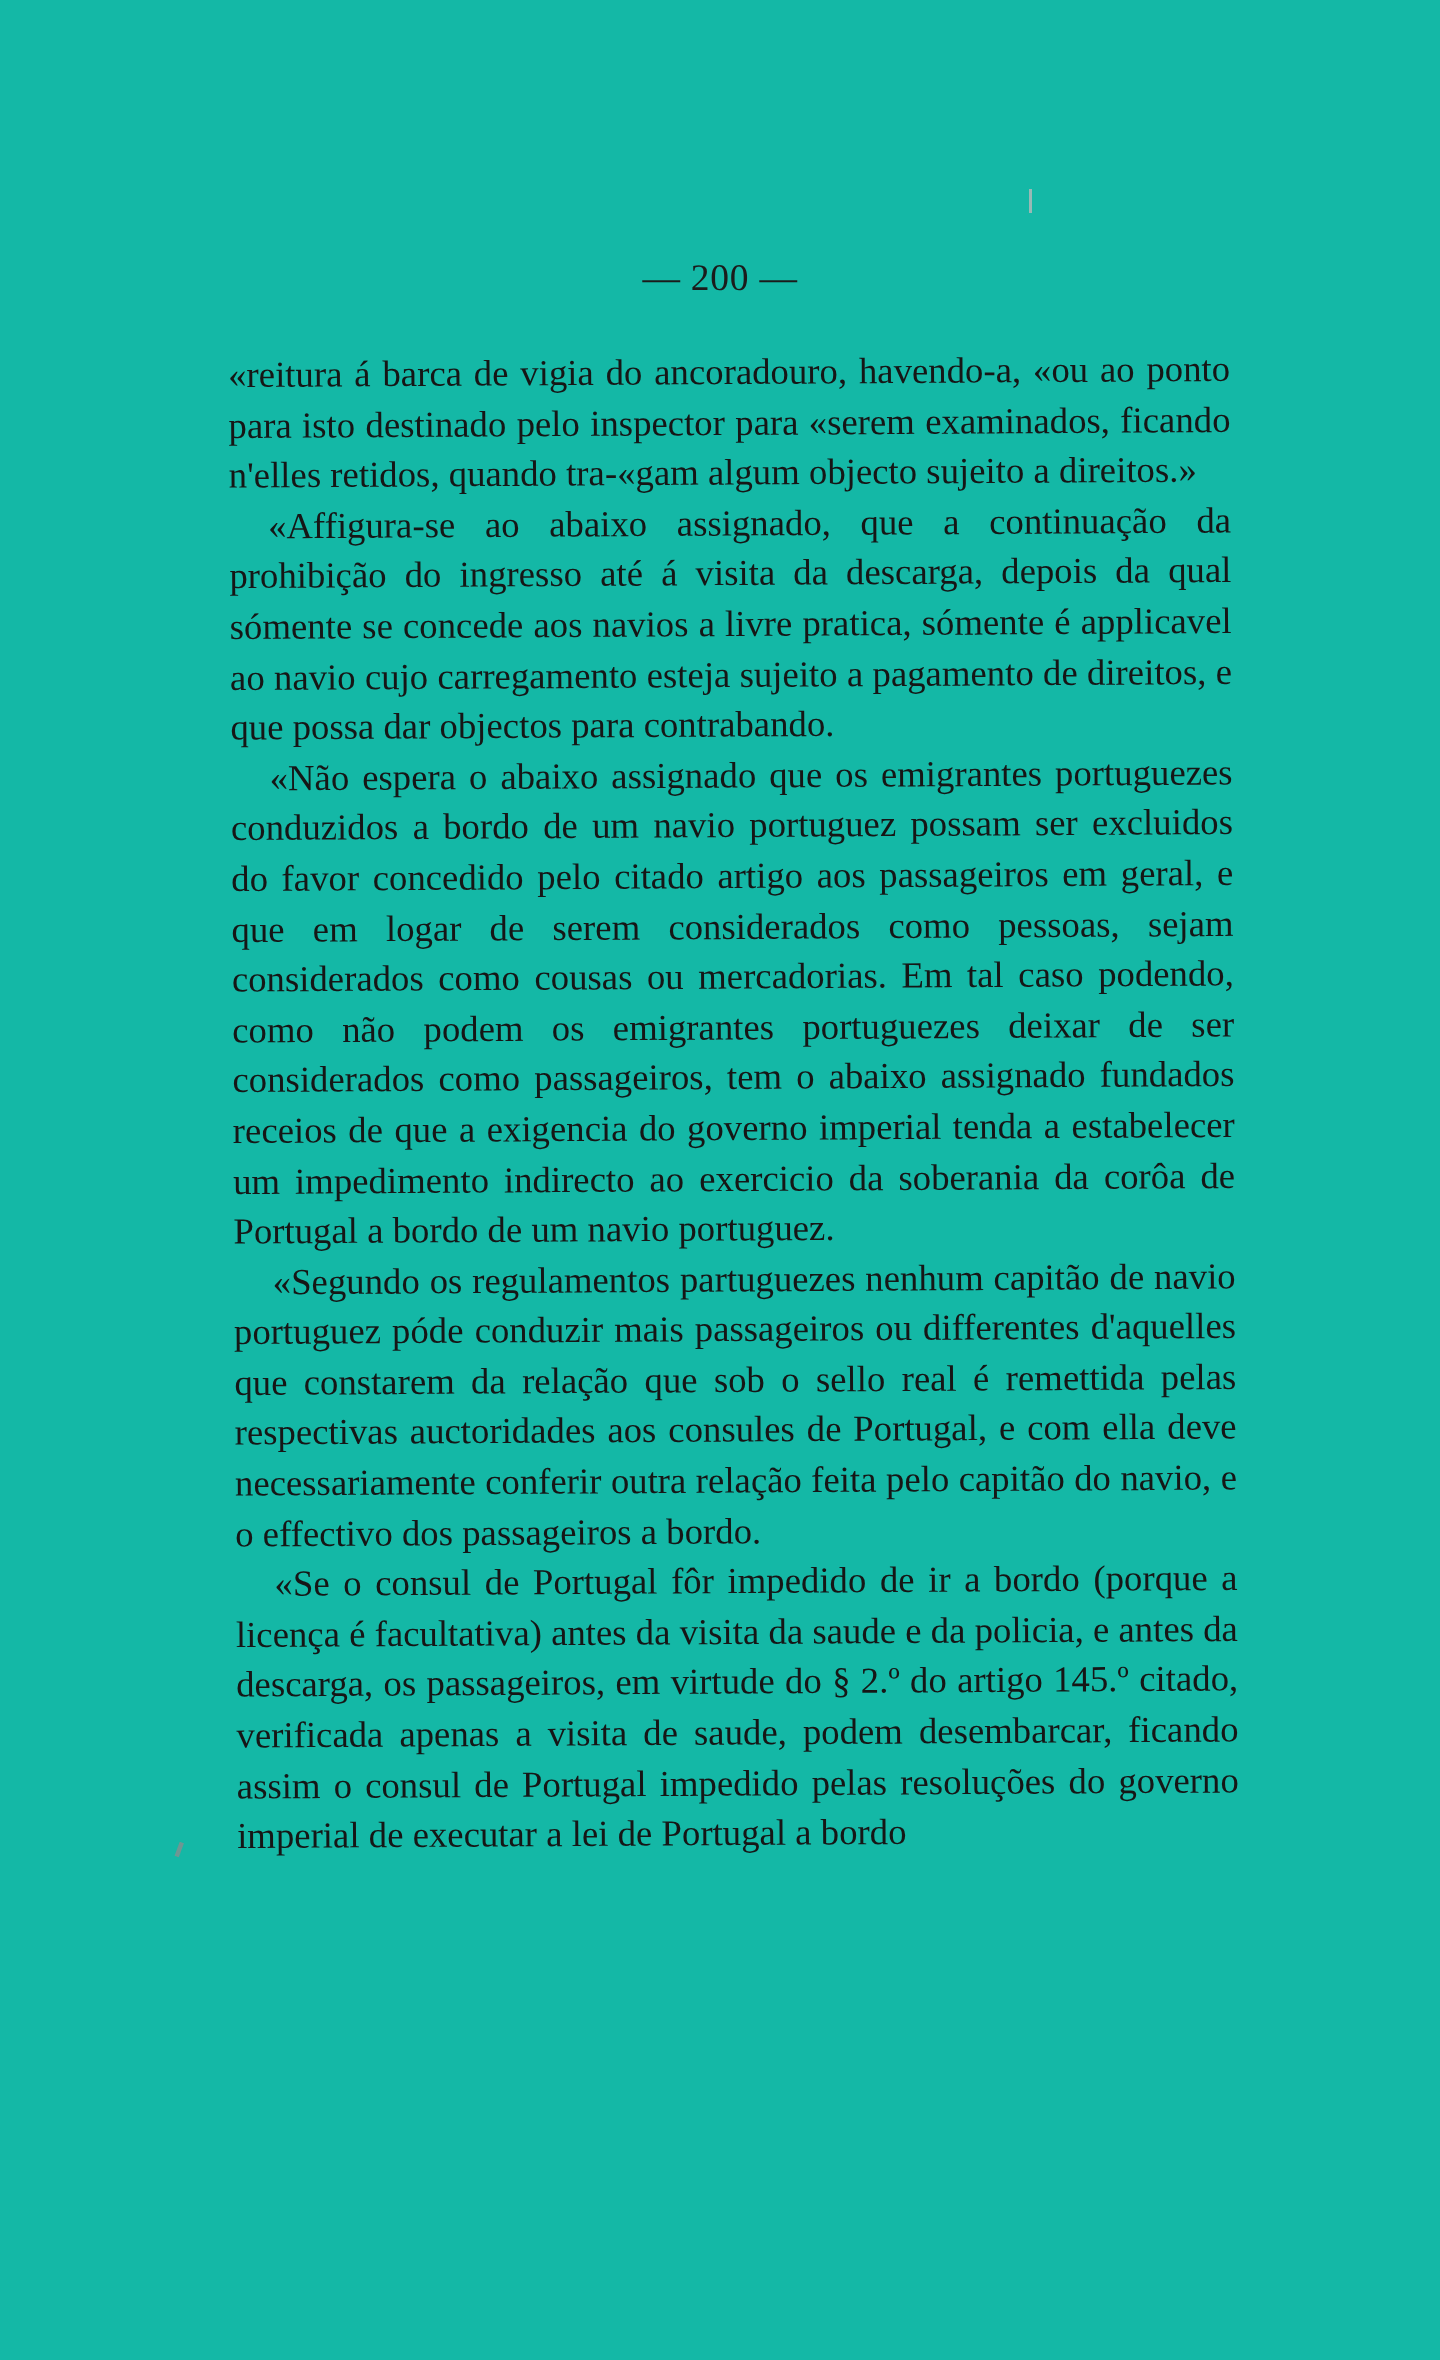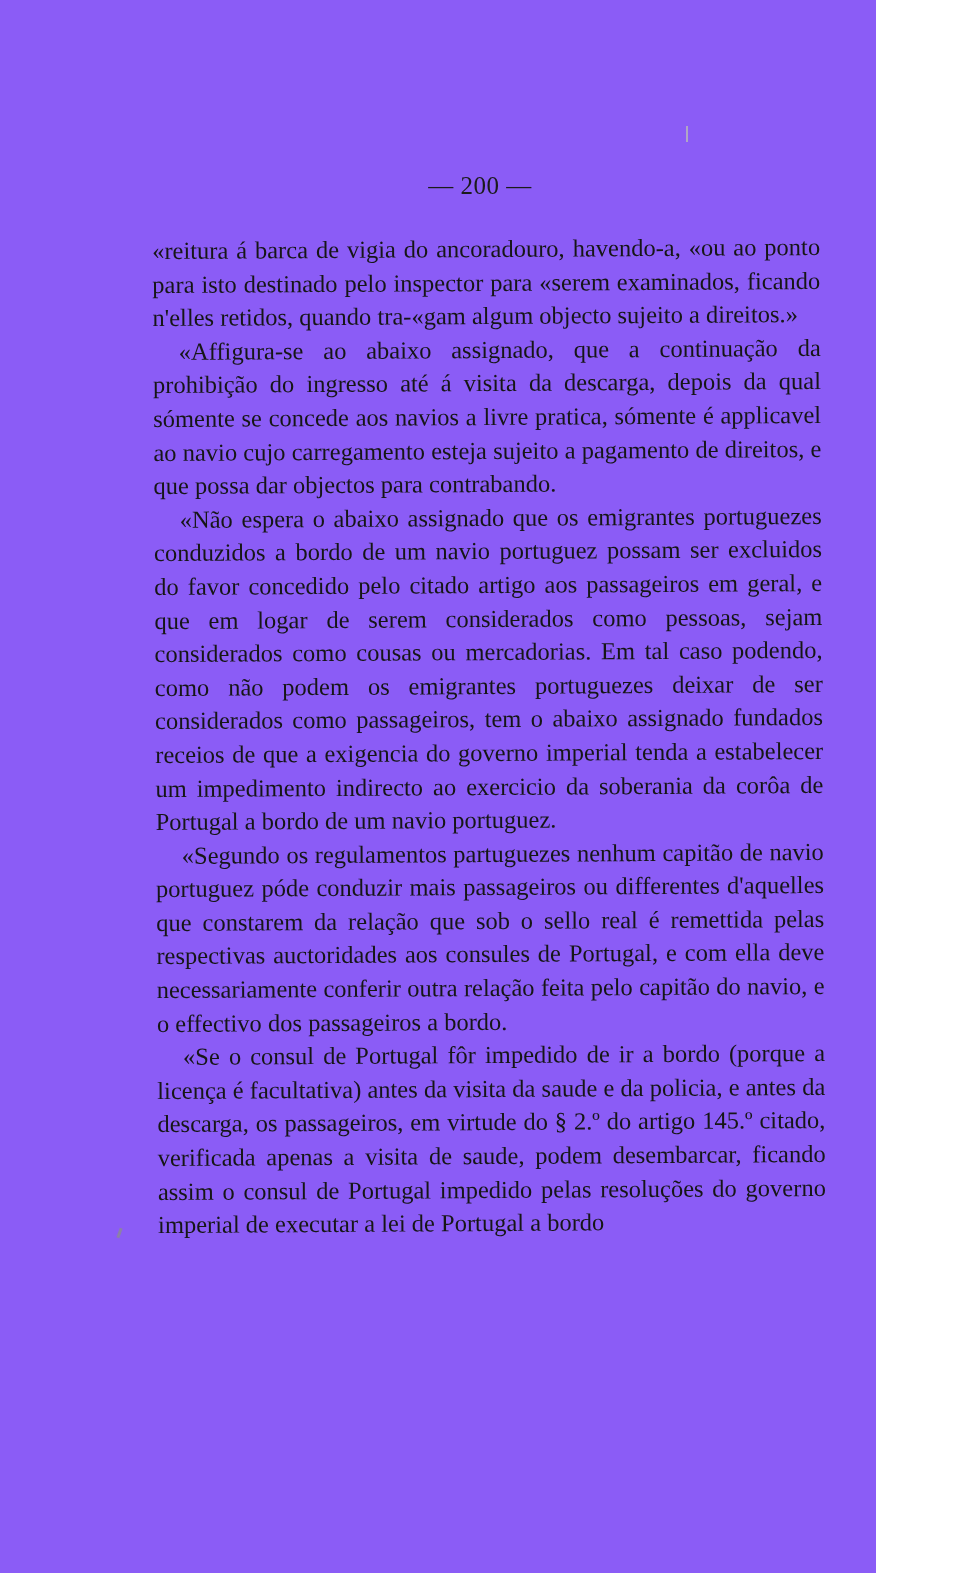--- a/index.html
+++ b/index.html
@@ -12,23 +12,23 @@
     height: 1573px;
     position: relative;
     font-family: "Liberation Serif", serif;
     color: #1b1b1b;
     overflow: hidden;
   }
   .page {
     position: absolute;
     top: 0;
     left: 0;
-    width: 876px;
+    width: 960px;
     height: 1573px;
-    background: #8b5cf6;
+    background: #14b8a6;
   }
   .page-number {
     position: absolute;
     top: 172px;
     left: 0;
     width: 960px;
     text-align: center;
     font-size: 25px;
     letter-spacing: 0.5px;
     color: #1b1b1b;

